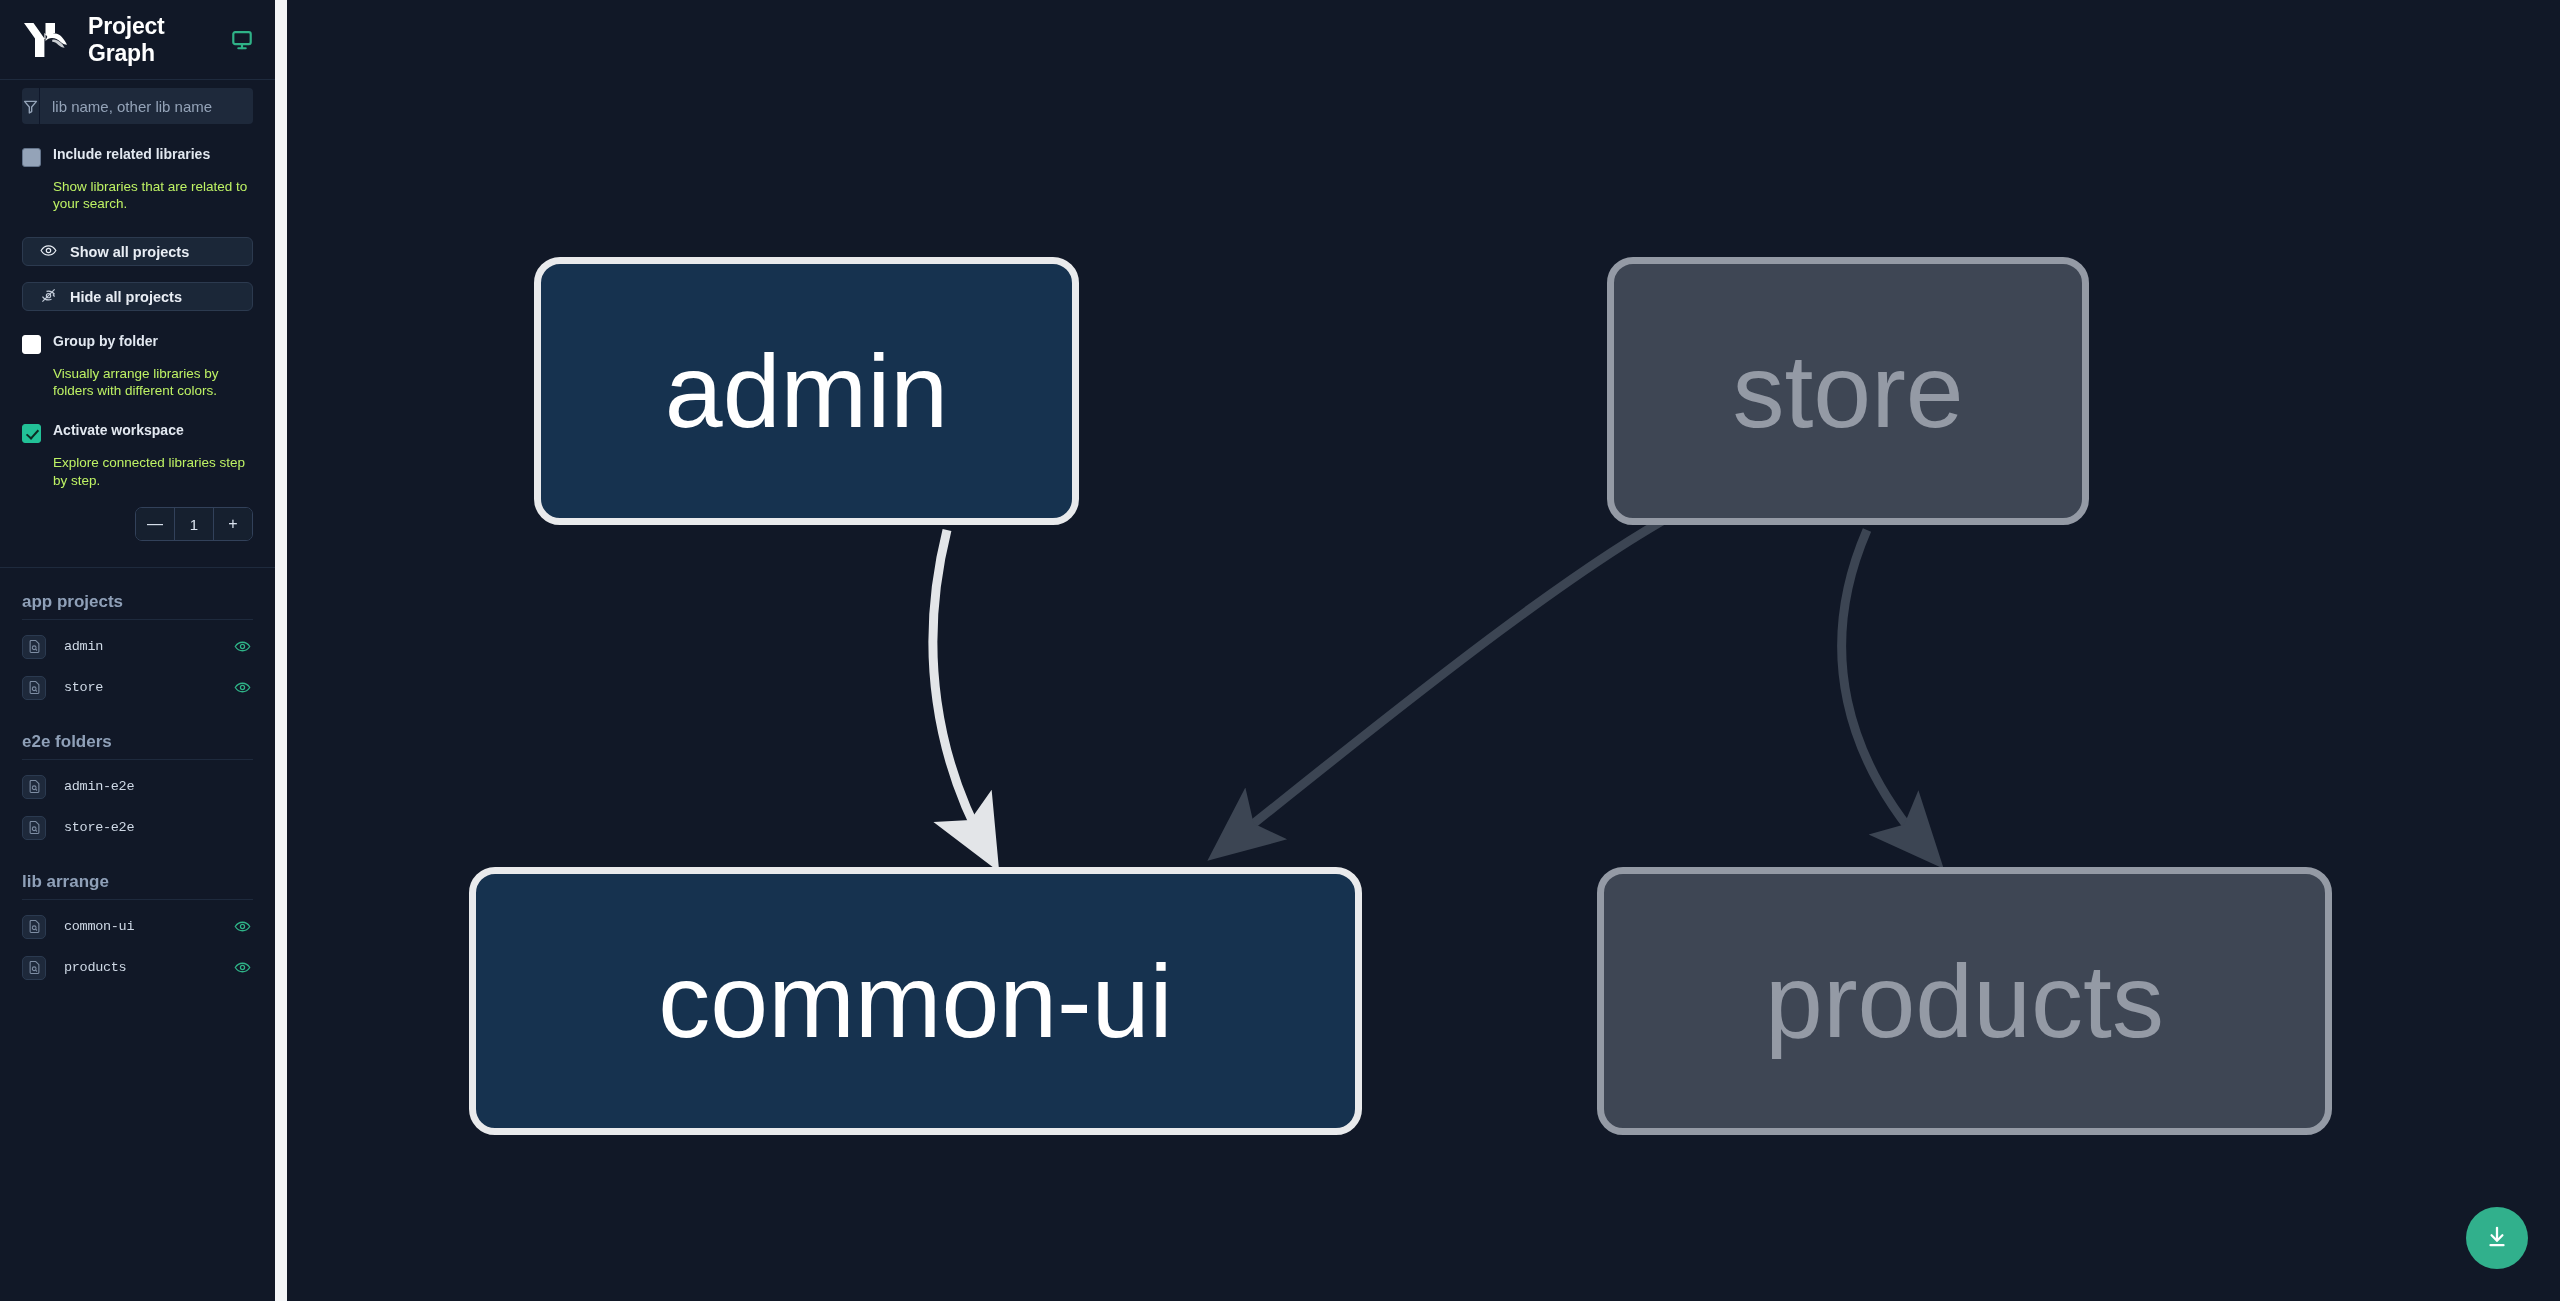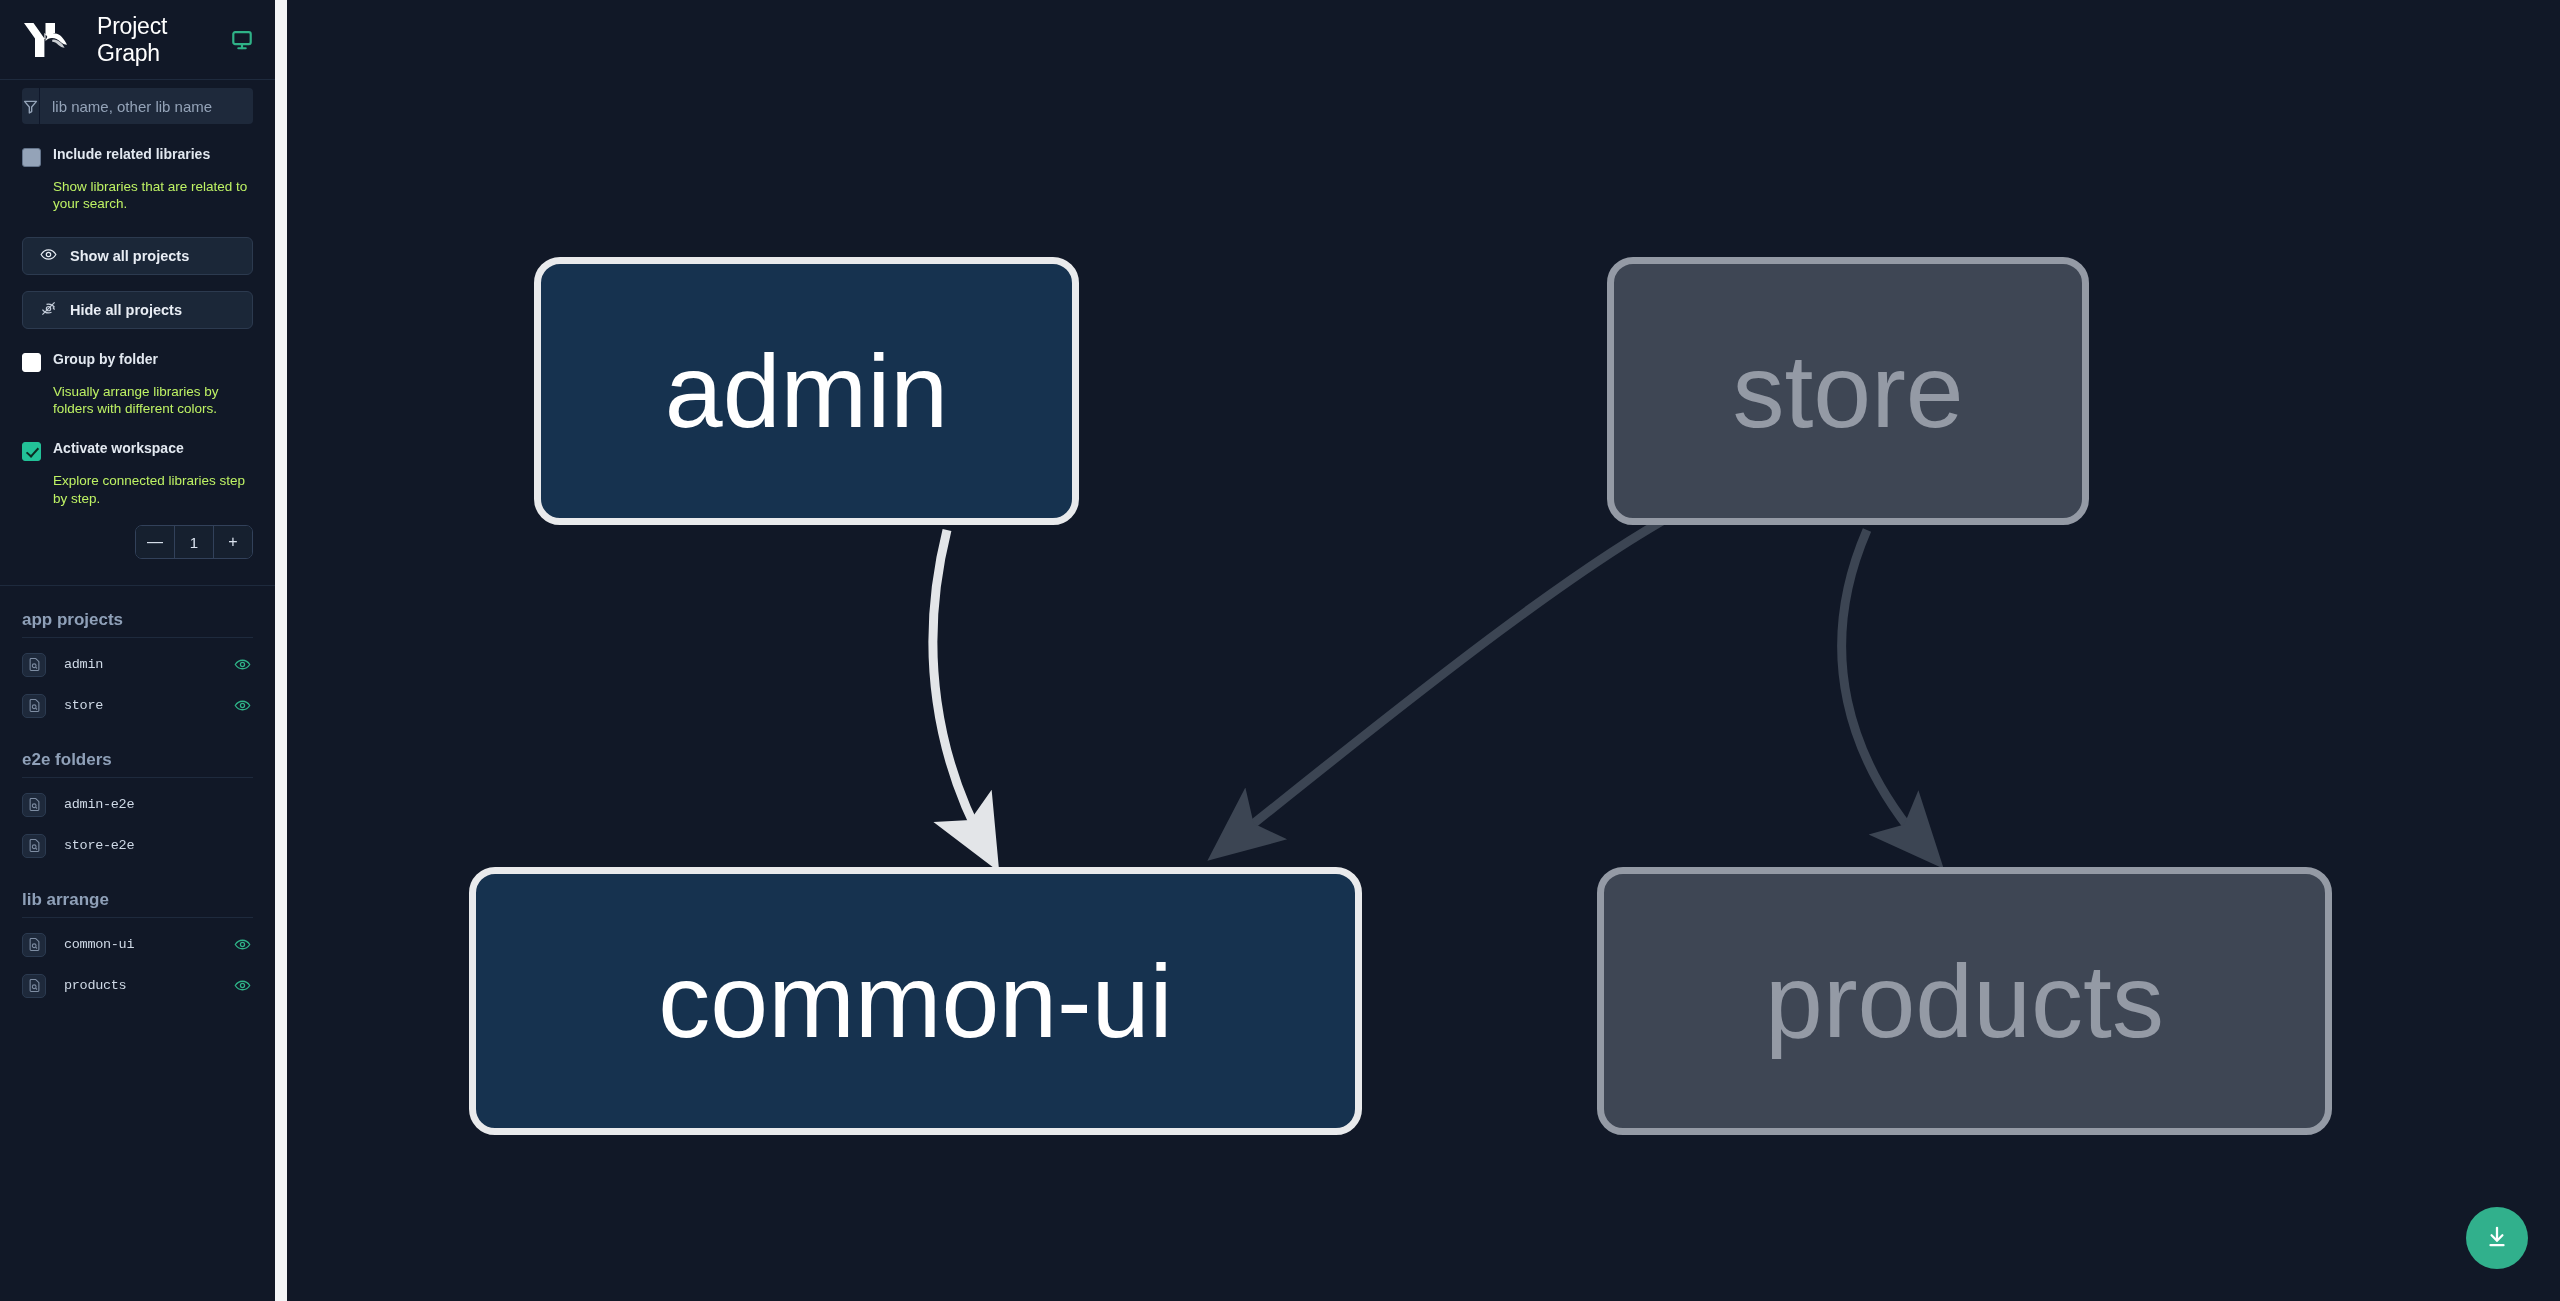--- a/index.html
+++ b/index.html
@@ -22,22 +22,22 @@
     display: flex; flex-direction: column;
   }
   .sb-header {
     height: 80px; flex: 0 0 80px;
     display: flex; align-items: center;
     padding: 0 22px;
     border-bottom: 1px solid #1e2a3d;
   }
   .nx-logo { width: 46px; height: 42px; flex: 0 0 46px; }
   .sb-title {
-    font-size: 23px; font-weight: normal; color: #ffffff;
-    margin-left: 29px; letter-spacing: -0.2px;
+    font-size: 23px; font-weight: bold; color: #ffffff;
+    margin-left: 20px; letter-spacing: -0.2px;
   }
   .monitor-icon { margin-left: 22px; width: 22px; height: 22px; display:block; }
 
   .sb-tagline {
     display: flex; align-items: center; gap: 10px;
     padding: 16px 22px 14px 22px;
     font-size: 13.5px; color: #cbd5e1;
   }
   .info-icon { width: 15px; height: 15px; flex:0 0 15px; }
 
@@ -76,21 +76,21 @@
     left: 5.5px; top: 2px; width: 5px; height: 10px;
     border: solid #0c2b22; border-width: 0 2.5px 2.5px 0;
     transform: rotate(42deg);
   }
   .cb-texts { flex: 1; }
   .cb-title { font-size: 14px; font-weight: bold; color: #e2e8f0; line-height: 1.25; }
   .cb-desc  { font-size: 13.5px; color: #bef264; line-height: 1.32; margin-top: 14px; }
 
   .wide-btn {
     display: flex; align-items: center; gap: 13px;
-    width: 100%; height: 38px;
+    width: 100%; height: 29px;
     background: #1b2738; border: 1px solid #2c3a4f; border-radius: 6px;
     color: #e8edf4; font-size: 14.5px; font-weight: bold;
     padding: 0 17px; margin-top: 16px;
     font-family: "Liberation Sans", sans-serif;
     cursor: pointer;
   }
   .wide-btn.first { margin-top: 24px; }
 
   .stepper {
     display: flex; margin: 18px 0 0 auto; width: 118px;

